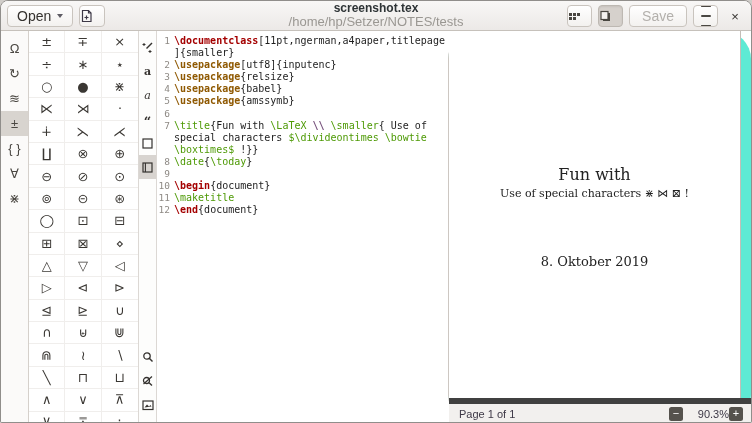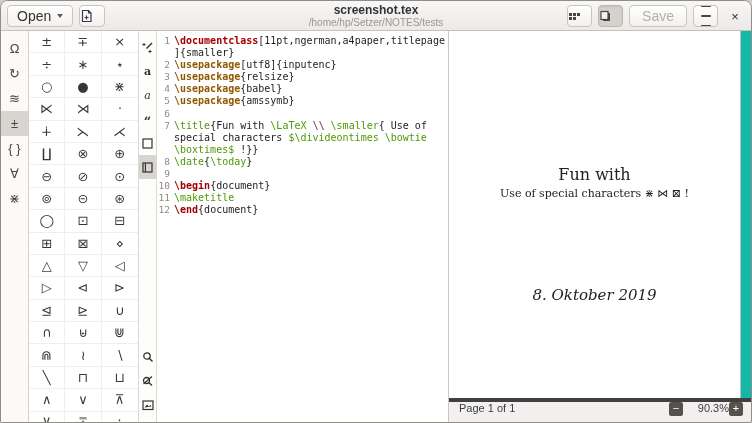--- a/index.html
+++ b/index.html
@@ -12,21 +12,21 @@
                position:relative; display:flex; align-items:center; padding:0 6px; color:#3d3846; }
   .btn { background:linear-gradient(#ffffff,#f3f1ef); border:1px solid #c9c4be; border-radius:4px;
          height:22px; display:inline-flex; align-items:center; justify-content:space-between;
          font-size:14px; color:#35322f; cursor:default; }
   .open-btn { padding:0 9px; gap:6px; }
   .caret-down { width:0; height:0; border-left:3.5px solid transparent; border-right:3.5px solid transparent;
                 border-top:4px solid #5e5c64; display:inline-block; }
   .icon-btn { width:26px; margin-left:6px; }
   .hdr-center { position:absolute; left:50%; top:50%; transform:translate(-50%,-50%); text-align:center; line-height:1.1; }
   .hdr-title { font-size:12px; font-weight:bold; color:#2e3436; }
-  .hdr-sub { font-size:10px; color:#9a9792; }
+  .hdr-sub { font-size:13px; color:#9a9792; }
   .hdr-caret { position:absolute; left:572px; top:13px; }
   .hdr-right { position:absolute; right:5px; top:4px; display:flex; align-items:center; gap:6px; }
   .toggle-btn { width:25px; }
   .toggle-btn.active { background:#d6d1cc; border-color:#bdb8b2; box-shadow:inset 0 1px 2px rgba(0,0,0,.08); }
   .save-btn { padding:0 12px; color:#b3b0ac; }
   .menu-btn { width:25px; flex-direction:column; gap:2px; }
   .menu-bar { width:10px; height:1.4px; background:#4a4742; border-radius:1px; }
   .close-x { font-size:13px; color:#35322f; width:22px; text-align:center; }
 
   
@@ -58,28 +58,28 @@
   .crow { display:flex; line-height:12.1px; }
   .gut { width:17px; flex:none; text-align:right; padding-right:4px; font-size:9.5px; color:#8e8a85; }
   .code { font-size:10px; white-space:pre; color:#1d1d1d; }
   .tok-red { color:#a40000; font-weight:bold; }
   .tok-olive { color:#8f5902; font-weight:bold; }
   .tok-green { color:#4e9a06; font-weight:normal; }
   .tok-purple { color:#75507b; font-weight:bold; }
   .tok-plain { color:#1d1d1d; }
 
   
-  .preview { width:303px; flex:none; border-left:1px solid #cdc7c2; display:flex; flex-direction:column; background:#14b8a6; }
+  .preview { width:303px; flex:none; border-left:1px solid #cdc7c2; display:flex; flex-direction:column; background:#5eead4;border-radius:28px; }
   .pviewport { height:367px; position:relative; }
   .page { position:absolute; left:0; top:0; width:292px; height:367px; background:#fff;
           border-right:1px solid #c3beb8; text-align:center; font-family:"DejaVu Serif", serif; color:#222; }
   .doc-title { padding-top:134px; font-size:16px; }
   .doc-sub { font-size:11px; margin-top:3px; }
-  .doc-date { font-size:15px; margin-top:86px;font-style:italic; }
-  .pstatus { height:25px; border-top:4px solid #404040; background:#f2f0ee; display:flex; align-items:flex-start;
+  .doc-date { font-size:13px; margin-top:54px; }
+  .pstatus { height:25px; border-top:6px solid #404040; background:#f2f0ee; display:flex; align-items:center;
              padding:0 8px 0 10px; font-size:11px; color:#3d3846; }
   .pstatus .pg { flex:1; }
   .zbtn { width:14px; height:14px; background:#55524d; color:#fff; border-radius:2.5px; font-size:11px;
           line-height:13px; text-align:center; flex:none; }
   .zoomval { width:46px; text-align:right; margin-right:0; }
 </style>
 </head>
 <body>
 
 <div class="window">

